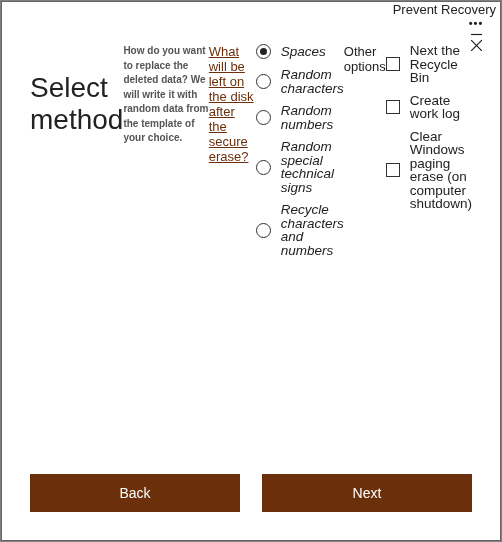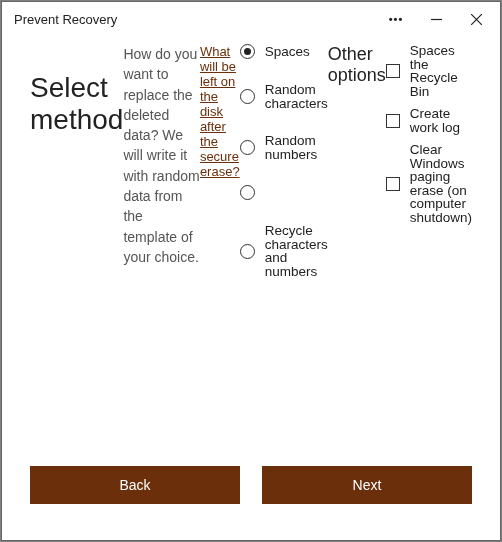--- a/index.html
+++ b/index.html
@@ -15,24 +15,25 @@
       height: 540px;
       background: #fff;
       border: 1px solid #666;
       margin: 1px;
       display: flex;
       flex-direction: column;
     }
     .titlebar {
       height: 34px;
       display: flex;
-      align-items: center;
+      align-items: flex-end;
       padding: 0 4px 0 12px;
       font-size: 13px;
       color: #222;
+      flex-direction: column;
     }
     .titlebar .title { flex: 1; }
     .titlebar .ctrl {
       width: 40px;
       height: 30px;
       display: flex;
       align-items: center;
       justify-content: center;
       font-size: 14px;
       color: #222;
@@ -44,33 +45,34 @@
       display: flex;
       flex-direction: row;
     }
     h1 {
       font-size: 28px;
       font-weight: 400;
       color: #222;
       margin: 28px 0 14px 0;
     }
     .desc {
-      font-size: 14px;
+      font-size: 10px;
       color: #555;
       line-height: 1.45;
       margin-bottom: 12px;
+      font-weight: bold;
     }
     .link {
       font-size: 13px;
       color: #6b2f0b;
       text-decoration: underline;
       display: inline-block;
       margin-bottom: 8px;
     }
-    .radio-group { display: flex; flex-direction: column; gap: 24px; margin-bottom: 24px;}
+    .radio-group { display: flex; flex-direction: column; gap: 9px; margin-bottom: 24px; font-style: italic;}
     .radio-item {
       display: flex;
       align-items: center;
       gap: 10px;
       font-size: 13.5px;
       color: #222;
       line-height: 1;
     }
     .radio {
       width: 15px; height: 15px;
@@ -79,21 +81,21 @@
       display: flex; align-items: center; justify-content: center;
       flex-shrink: 0;
     }
     .radio.selected::after {
       content: "";
       width: 7px; height: 7px;
       background: #222;
       border-radius: 50%;
     }
     h2 {
-      font-size: 18px;
+      font-size: 13px;
       font-weight: 400;
       color: #222;
       margin-bottom: 14px;
     }
     .check-group { display: flex; flex-direction: column; gap: 9px;}
     .check-item {
       display: flex;
       align-items: center;
       gap: 10px;
       font-size: 13.5px;
@@ -101,21 +103,21 @@
       line-height: 1;
     }
     .checkbox {
       width: 14px; height: 14px;
       border: 1.5px solid #333;
       flex-shrink: 0;
     }
     .footer {
       display: flex;
       justify-content: space-between;
-      padding: 0 28px 36px 28px;
+      padding: 0 28px 28px 28px;
       margin-top: auto;
     }
     .btn {
       width: 210px;
       height: 38px;
       background: #6b2f0b;
       color: #fff;
       font-size: 14px;
       display: flex;
       align-items: center;
@@ -156,32 +158,33 @@
       <label class="radio-item">
         <span class="radio"></span>
         <span>Random characters</span>
       </label>
       <label class="radio-item">
         <span class="radio"></span>
         <span>Random numbers</span>
       </label>
       <label class="radio-item">
         <span class="radio"></span>
+        <span>Random special technical signs</span>
       </label>
       <label class="radio-item">
         <span class="radio"></span>
         <span>Recycle characters and numbers</span>
       </label>
     </div>
 
     <h2>Other options</h2>
     <div class="check-group">
       <label class="check-item">
         <span class="checkbox"></span>
-        <span>Spaces the Recycle Bin</span>
+        <span>Next the Recycle Bin</span>
       </label>
       <label class="check-item">
         <span class="checkbox"></span>
         <span>Create work log</span>
       </label>
       <label class="check-item">
         <span class="checkbox"></span>
         <span>Clear Windows paging erase (on computer shutdown)</span>
       </label>
     </div>

